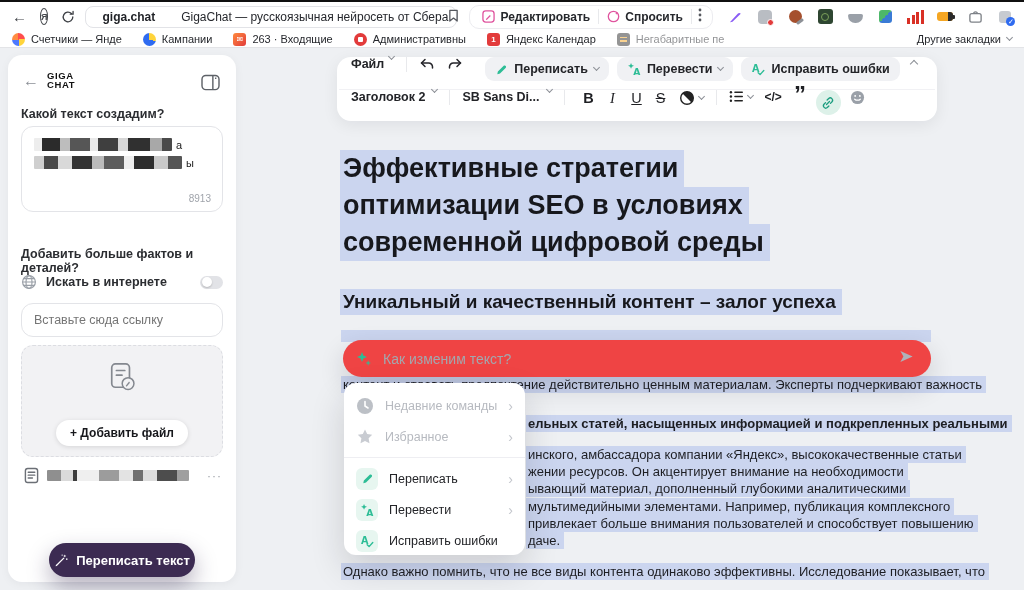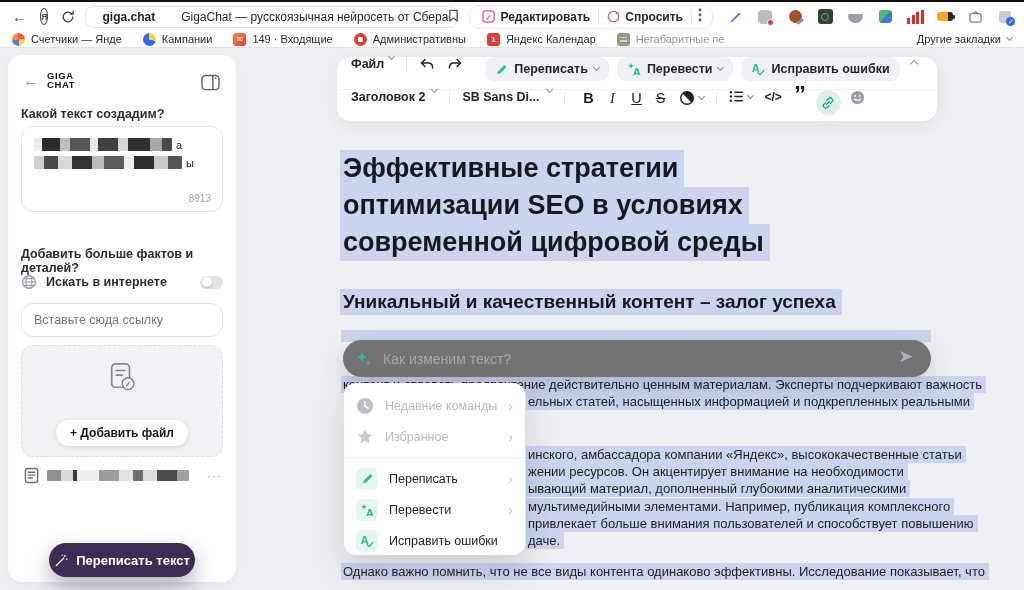--- a/index.html
+++ b/index.html
@@ -54,21 +54,21 @@
 
   .doc { position:absolute; inset:0; z-index:1; }
   .hl { background:#cbd5ef; display:inline-block; }
   .h1line { font-size:27px; font-weight:700; color:#17181d; }
   .h1line .hl { height:37px; line-height:37px; padding:0 6px 0 3px; margin-left:-3px; }
   .h2line { font-size:19px; font-weight:700; color:#17181d; }
   .h2line .hl { height:26px; line-height:26px; padding:0 6px 0 3px; margin-left:-3px; }
   .pline { font-size:13px; color:#1d1e23; }
   .pline .hl { height:17px; line-height:17px; padding:0 4px 0 2px; margin-left:-2px; }
 
-  .cmd { position:absolute; left:343px; top:340px; width:588px; height:37px; background:#737373; border-radius:20px; box-shadow:0 10px 26px rgba(25,25,40,.16); display:flex; align-items:center; padding:0 8px 0 12px; gap:10px; z-index:3; }
+  .cmd { position:absolute; left:343px; top:340px; width:588px; height:37px; background:#ef4444; border-radius:20px; box-shadow:0 10px 26px rgba(25,25,40,.16); display:flex; align-items:center; padding:0 8px 0 12px; gap:10px; z-index:3; }
   .cmd input { flex:1; border:none; outline:none; background:transparent; font:14px "Liberation Sans",sans-serif; color:#26282d; }
   .cmd input::placeholder { color:#a3a7ae; }
   .menu { position:absolute; left:344px; top:383px; width:181px; height:172px; background:#fff; border-radius:12px; box-shadow:0 14px 34px rgba(22,22,35,.16); z-index:4; padding:7px 0; }
   .mitem { height:31px; display:flex; align-items:center; padding:0 12px; gap:11px; font-size:12.5px; }
   .mitem .lbl { flex:1; }
   .mitem .arrow { color:#c3c6cc; font-size:14px; }
   .disabled .lbl { color:#b7bac0; }
   .enabled .lbl { color:#232428; font-weight:500; }
   .mintic { width:22px; height:22px; border-radius:6px; background:#e7f6f0; display:flex; align-items:center; justify-content:center; flex:none; }
   .mdiv { height:1px; background:#eeeef2; margin:5px 0; }
@@ -186,21 +186,21 @@
     <div class="bm">
       <span class="fav" style="background:conic-gradient(#ff4d4d 0 25%,#ffd43b 0 50%,#4d79ff 0 75%,#ff8c42 0);"></span>
       <span>Счетчики — Янде</span>
     </div>
     <div class="bm">
       <span class="fav" style="background:conic-gradient(#ffd43b 0 30%,#2f6bf0 0);"></span>
       <span>Кампании</span>
     </div>
     <div class="bm">
       <span class="fav" style="background:linear-gradient(135deg,#ff8a3d,#e23b3b);border-radius:3px;color:#fff;font-size:8px;">✉</span>
-      <span>149 · Входящие</span>
+      <span>263 · Входящие</span>
     </div>
     <div class="bm">
       <span class="fav" style="background:#e23b3b;">
           <span style="width:5px;height:5px;background:#fff;border-radius:1px;"></span>
         </span>
       <span>Административны</span>
     </div>
     <div class="bm">
       <span class="fav" style="background:#e23b3b;border-radius:3px;color:#fff;font-size:8px;font-weight:700;">1</span>
       <span>Яндекс Календар</span>
@@ -295,21 +295,21 @@
   </div>
 
   <div class="doc">
     <div class="abs h1line" style="left:343px;top:150px;"><span class="hl">Эффективные стратегии</span></div>
     <div class="abs h1line" style="left:343px;top:187px;"><span class="hl">оптимизации SEO в условиях</span></div>
     <div class="abs h1line" style="left:343px;top:224px;"><span class="hl">современной цифровой среды</span></div>
     <div class="abs h2line" style="left:343px;top:289px;"><span class="hl">Уникальный и качественный контент – залог успеха</span></div>
 
     <div class="abs" style="left:341px;top:330px;width:590px;height:12px;background:#cbd5ef;"></div>
     <div class="abs pline" style="left:343px;top:376px;"><span class="hl">контент и отдавать предпочтение действительно ценным материалам. Эксперты подчеркивают важность</span></div>
-    <div class="abs pline" style="left:528px;top:393px;"><span class="hl">ельных статей, насыщенных информацией и подкрепленных реальными</span></div>
+    <div class="abs pline" style="left:528px;top:415px;font-weight:bold;"><span class="hl">ельных статей, насыщенных информацией и подкрепленных реальными</span></div>
 
     <div class="abs pline" style="left:528px;top:446px;"><span class="hl">инского, амбассадора компании «Яндекс», высококачественные статьи</span></div>
     <div class="abs pline" style="left:528px;top:463px;"><span class="hl">жении ресурсов. Он акцентирует внимание на необходимости</span></div>
     <div class="abs pline" style="left:528px;top:480px;"><span class="hl">ывающий материал, дополненный глубокими аналитическими</span></div>
     <div class="abs pline" style="left:528px;top:498px;"><span class="hl">мультимедийными элементами. Например, публикация комплексного</span></div>
     <div class="abs pline" style="left:528px;top:515px;"><span class="hl">привлекает больше внимания пользователей и способствует повышению</span></div>
     <div class="abs pline" style="left:528px;top:532px;"><span class="hl">даче.</span></div>
 
     <div class="abs pline" style="left:343px;top:563px;"><span class="hl">Однако важно помнить, что не все виды контента одинаково эффективны. Исследование показывает, что</span></div>
   </div>

